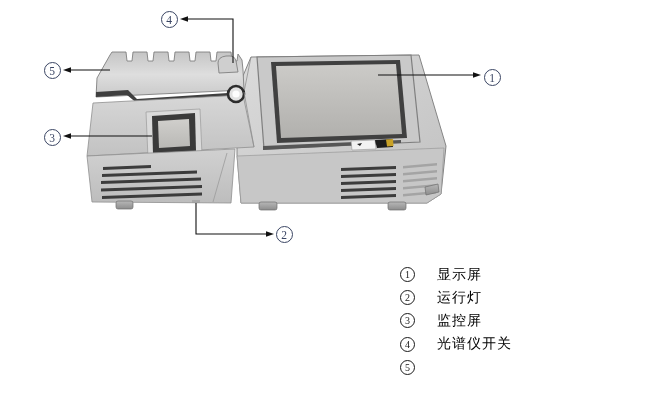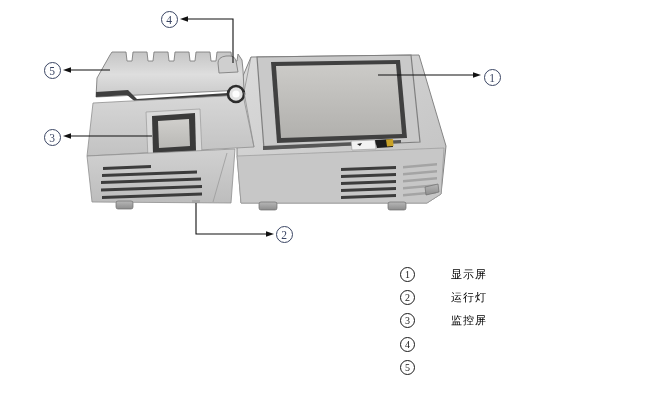--- a/index.html
+++ b/index.html
@@ -17,21 +17,21 @@
   }
   
   .legend{position:absolute;left:400px;top:263px;}
   .legend-row{display:flex;align-items:center;height:23.2px;}
   .legend-badge{
     width:15px;height:15px;border-radius:50%;border:1.1px solid #1a1a1a;
     color:#1a1a1a;font-family:"Liberation Serif",serif;font-size:10px;
     line-height:13.5px;text-align:center;box-sizing:border-box;flex:0 0 auto;
   }
   .legend-text{
-    margin-left:36px;color:#000;font-size:11px;letter-spacing:1px;
+    margin-left:22px;color:#000;font-size:14px;letter-spacing:1px;
     font-family:Liberation Sans, sans-serif;white-space:nowrap;
   }
 </style>
 </head>
 <body>
 
 <div id="canvas">
 
   <svg width="657" height="407" viewBox="0 0 657 407">
     <defs>
@@ -173,19 +173,20 @@
     <div class="legend-row">
       <span class="legend-badge">2</span>
       <span class="legend-text">运行灯</span>
     </div>
     <div class="legend-row">
       <span class="legend-badge">3</span>
       <span class="legend-text">监控屏</span>
     </div>
     <div class="legend-row">
       <span class="legend-badge">4</span>
+      <span class="legend-text">光谱仪开关</span>
     </div>
     <div class="legend-row">
       <span class="legend-badge">5</span>
     </div>
   </div>
 
 </div>
 
 </body></html>

